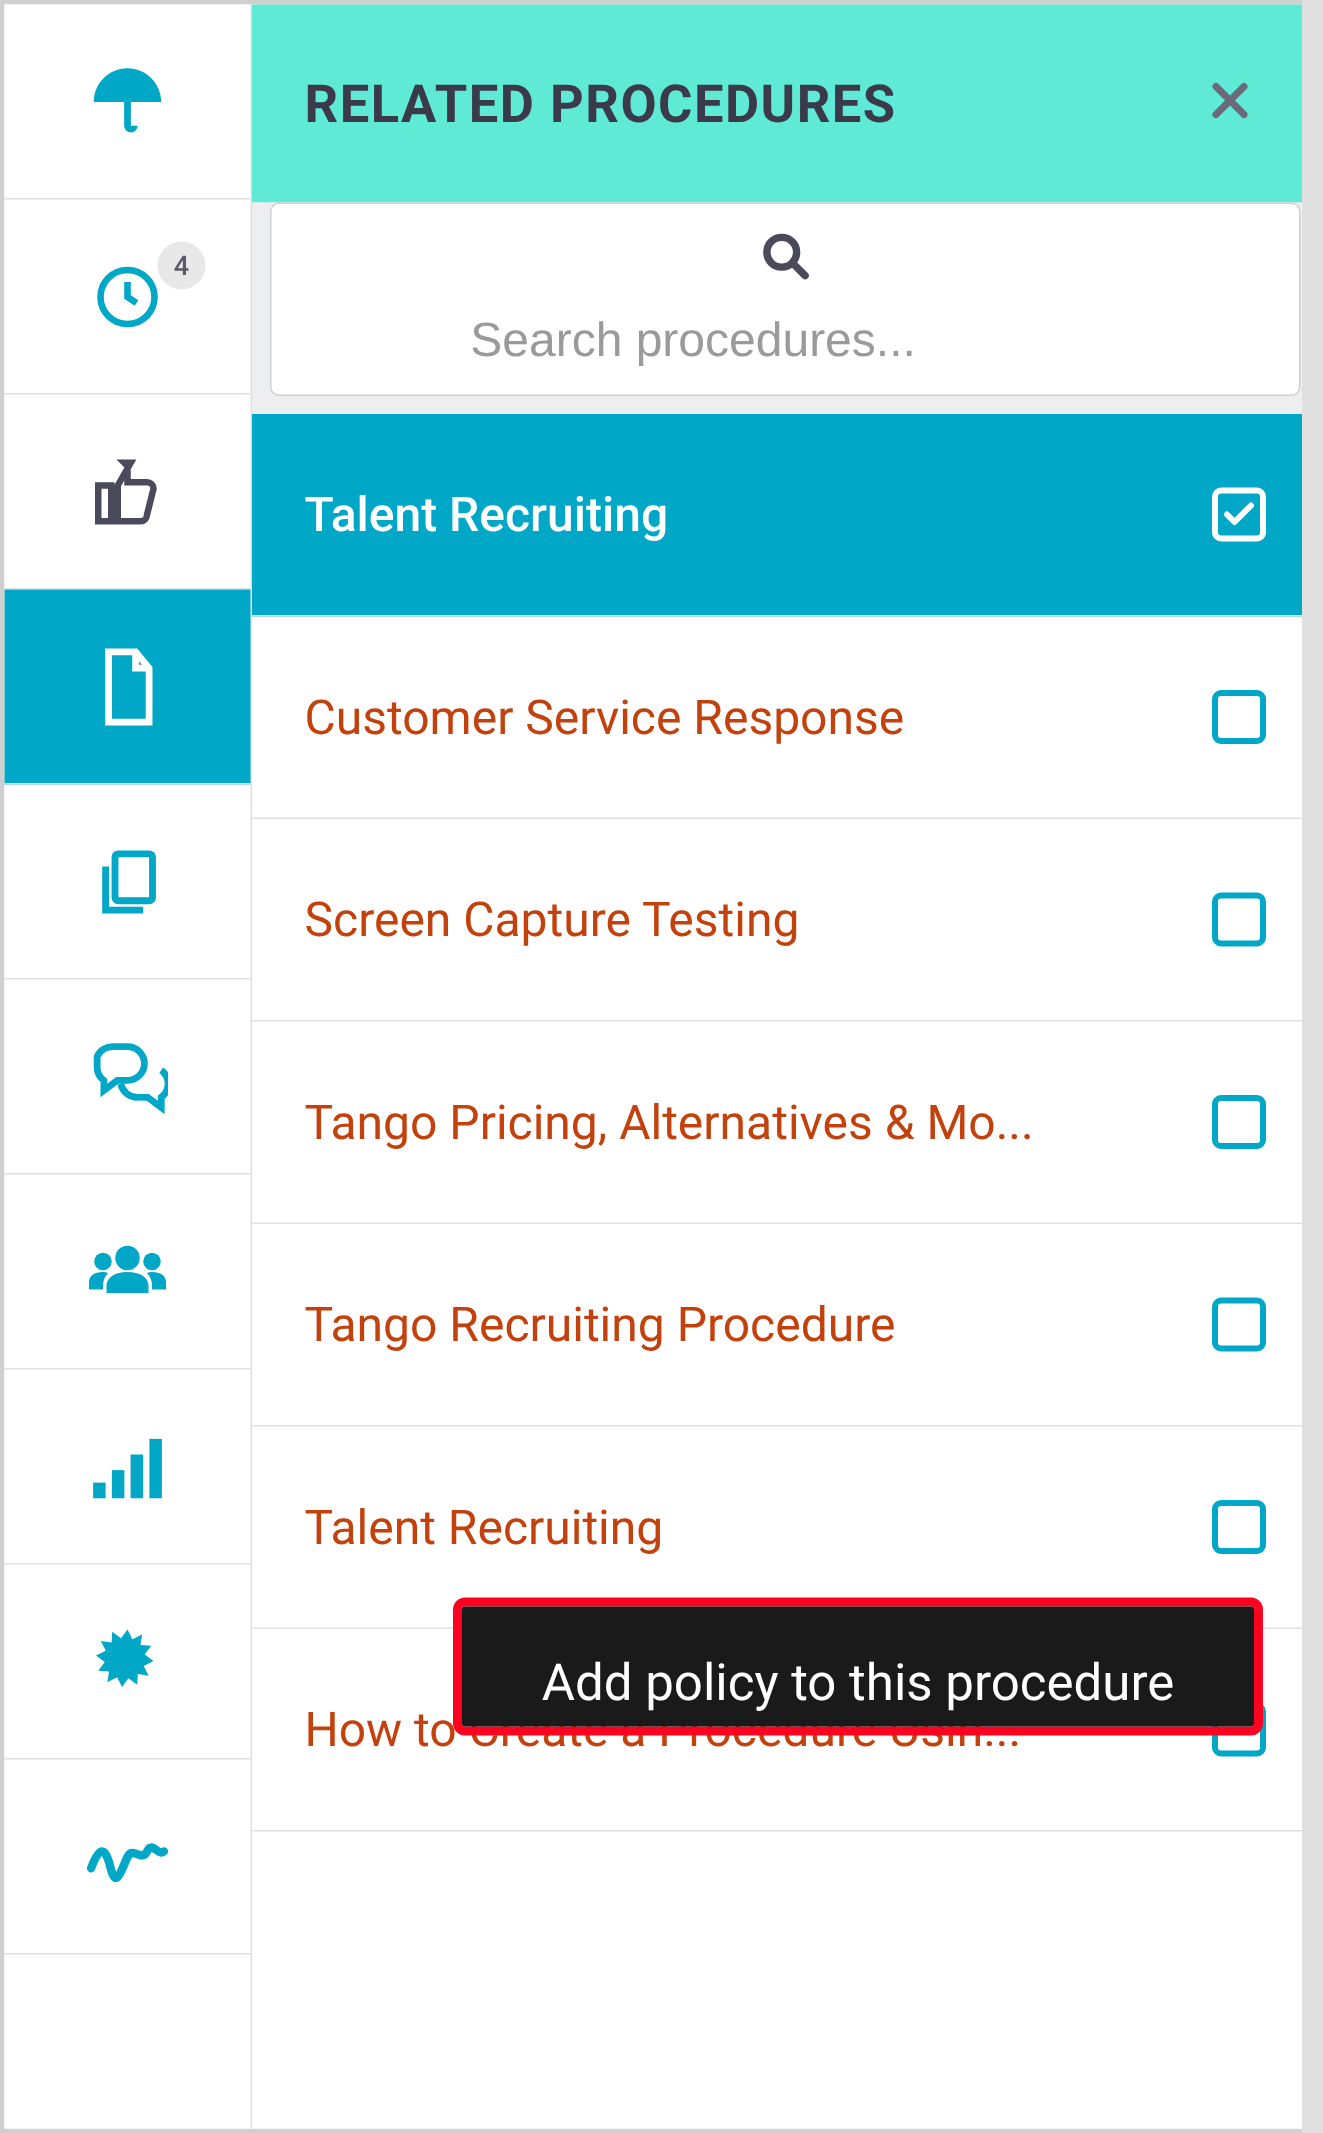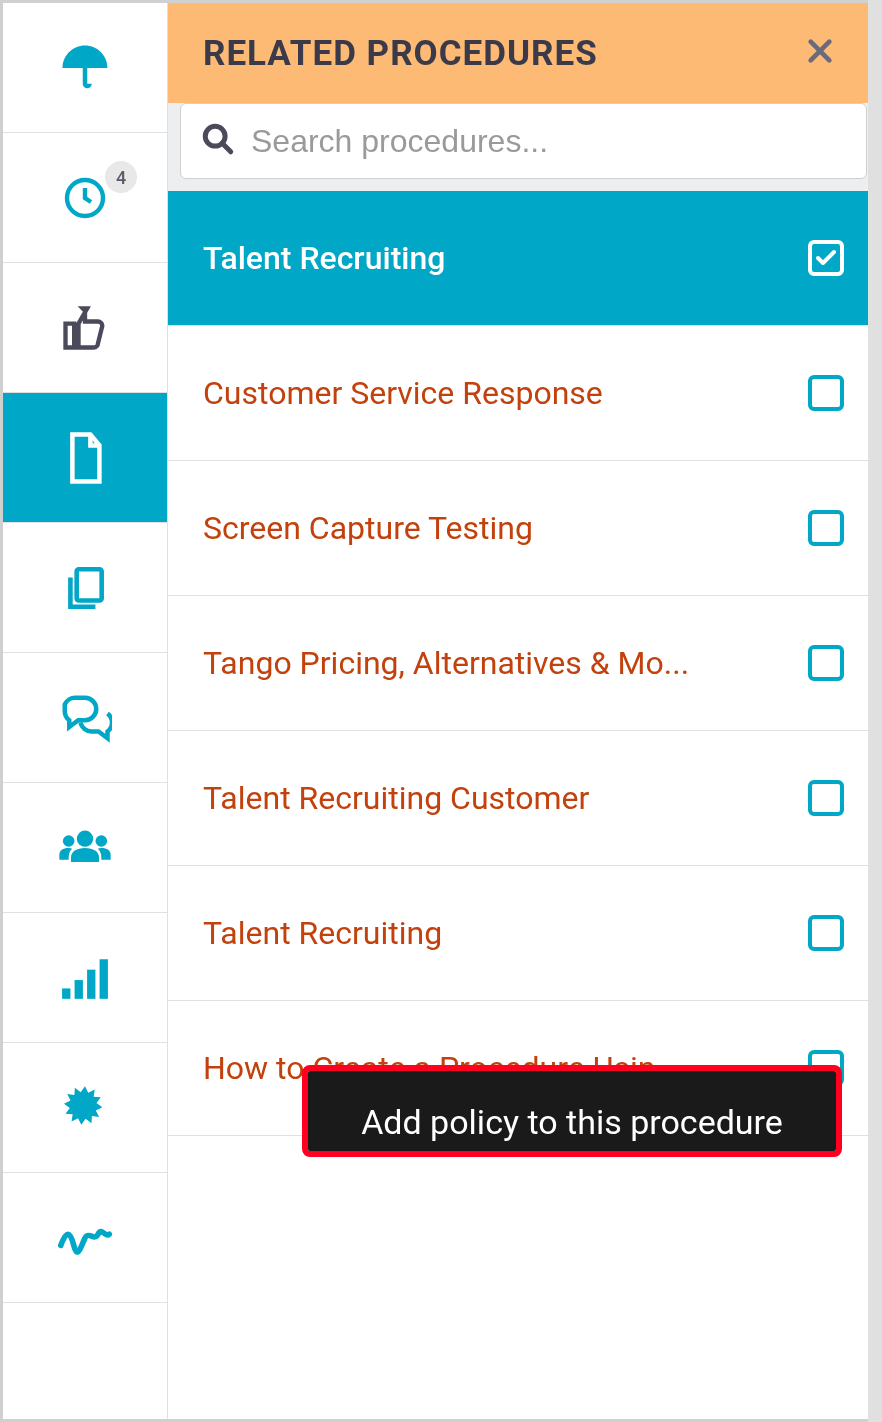--- a/index.html
+++ b/index.html
@@ -61,22 +61,22 @@
     .main {
       flex: 1;
       display: flex;
       flex-direction: column;
       background: #eceef0;
     }
     .panel-header {
       display: flex;
       align-items: center;
       justify-content: space-between;
-      padding: 24px 35px;
-      background: #fdba74;
+      padding: 40px 35px;
+      background: #5eead4;
     }
     .panel-title {
       font-size: 35px;
       font-weight: 700;
       color: #3a3a4a;
       letter-spacing: 1px;
     }
     .close-btn {
       color: #6a6a7a;
       cursor: pointer;
@@ -87,20 +87,21 @@
       background: #eceef0;
     }
     .search-box {
       background: #ffffff;
       border: 1px solid #d0d0d0;
       border-radius: 6px;
       display: flex;
       align-items: center;
       padding: 18px 20px;
       gap: 16px;
+      flex-direction: column;
     }
     .search-box input {
       border: none;
       outline: none;
       font-size: 32px;
       color: #888;
       flex: 1;
       background: transparent;
     }
     .search-box input::placeholder { color: #9a9a9a; }
@@ -313,21 +314,21 @@
         </div>
         <div class="list-item">
           <div class="list-item-label">Screen Capture Testing</div>
           <div class="checkbox"></div>
         </div>
         <div class="list-item">
           <div class="list-item-label">Tango Pricing, Alternatives &amp; Mo...</div>
           <div class="checkbox"></div>
         </div>
         <div class="list-item">
-          <div class="list-item-label">Talent Recruiting Customer</div>
+          <div class="list-item-label">Tango Recruiting Procedure</div>
           <div class="checkbox"></div>
         </div>
         <div class="list-item">
           <div class="list-item-label">Talent Recruiting</div>
           <div class="checkbox"></div>
         </div>
         <div class="list-item">
           <div class="list-item-label">How to Create a Procedure Usin...</div>
           <div class="checkbox"></div>
         </div>

